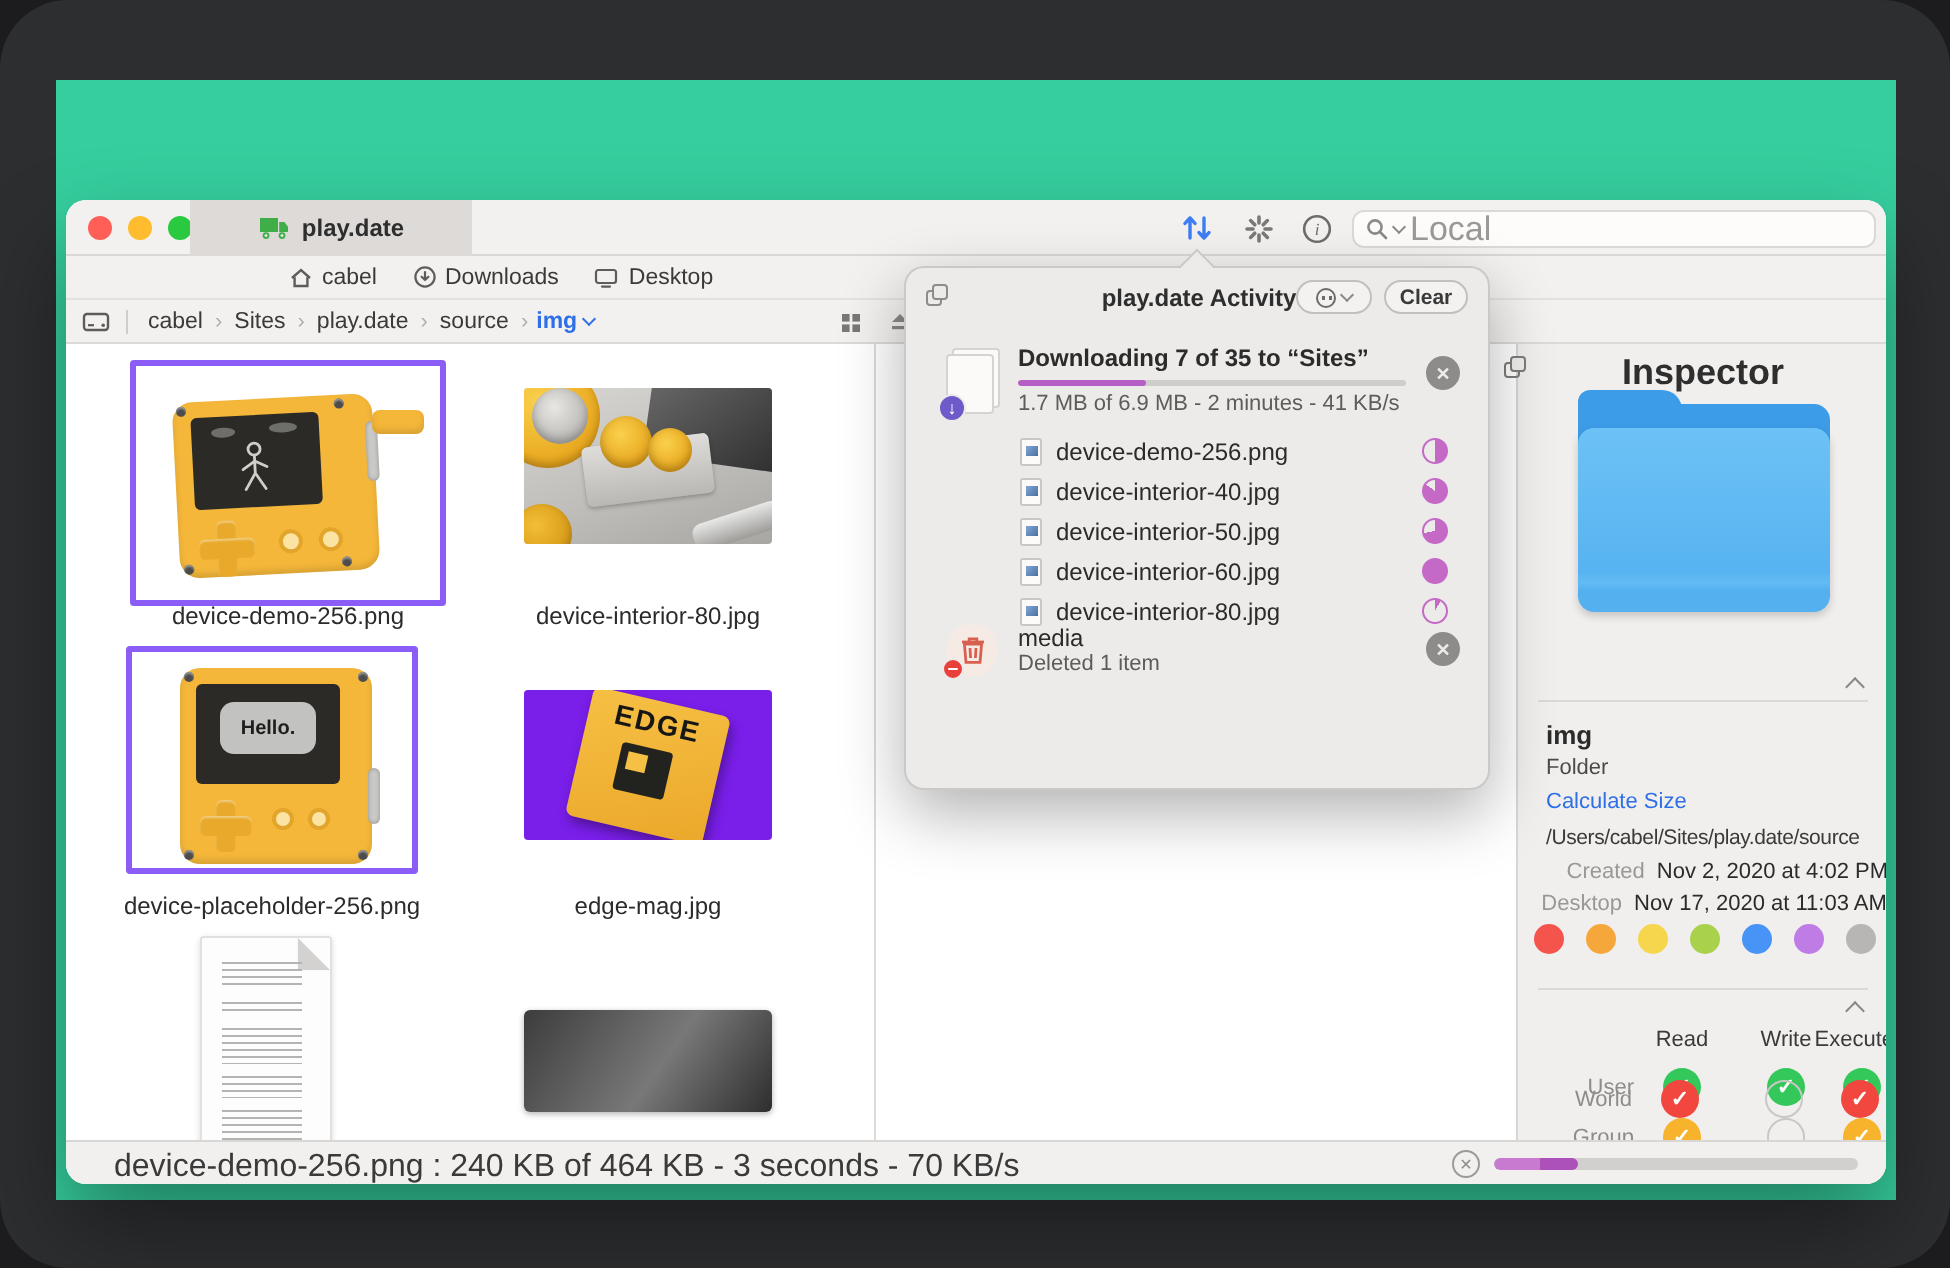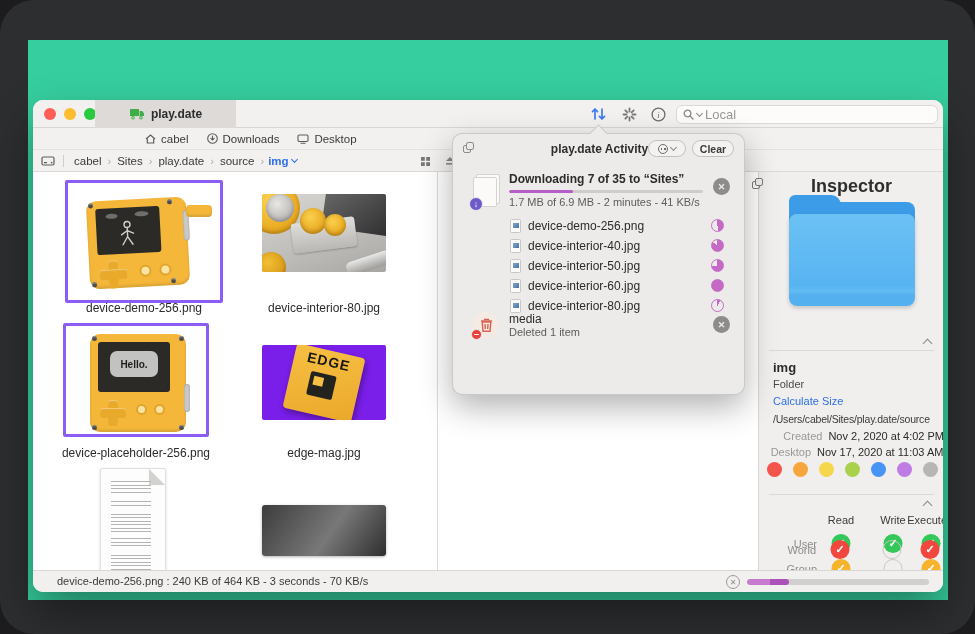--- a/index.html
+++ b/index.html
@@ -18,21 +18,21 @@
   #tl-yellow{left:31px;background:#FEBC2E;}
   #tl-green{left:51px;background:#29C940;}
   #tab-active{left:62px;top:0;width:141px;height:28px;background:#DDDAD8;display:flex;align-items:center;justify-content:center;gap:6px;}
   #tab-active .tab-label{font-size:12px;font-weight:bold;color:#2E2E2E;}
   
   .tbicon{top:4px;width:22px;height:20px;display:flex;align-items:center;justify-content:center;cursor:default;}
   #tb-activity{left:554px;}
   #tb-sync{left:585px;}
   #tb-info{left:614px;}
   #searchfield{left:643px;top:5px;width:262px;height:19px;background:#FDFCFB;border:1px solid #DBD9D7;border-radius:6px;display:flex;align-items:center;padding:0 6px;gap:3px;}
-  #searchfield .ph{font-size:13px;color:#9B9998;}
+  #searchfield .ph{font-size:17px;color:#9B9998;}
   .chev-dn{width:5px;height:5px;border-left:1.2px solid #8a8a8a;border-bottom:1.2px solid #8a8a8a;transform:rotate(-45deg);margin-top:-2px;}
   
   #favbar{left:0;top:28px;width:910px;height:22px;background:#F3F1EF;display:flex;align-items:center;padding-left:112px;gap:18px;border-bottom:1px solid #E4E2E0;}
   .fav{display:flex;align-items:center;gap:5px;font-size:11.5px;color:#3A3A3A;}
   
   #pathbar{left:0;top:50px;width:910px;height:22px;background:#F3F1EF;border-bottom:1px solid #DCDAD8;display:flex;align-items:center;padding-left:8px;font-size:11.5px;color:#3A3A3A;}
   .crumb{padding:0 2px;}
   .crumb-sep{color:#ADADAD;padding:0 4px;font-size:11px;}
   #path-current{color:#2E6FE8;font-weight:bold;display:flex;align-items:center;gap:3px;}
   #path-current .chev-dn{border-color:#2E6FE8;}
@@ -96,21 +96,21 @@
   .dot{position:absolute;top:0;width:15px;height:15px;border-radius:50%;}
   .perm-h{position:absolute;font-size:11px;color:#3A3A3A;transform:translateX(-50%);}
   .perm-l{position:absolute;font-size:11px;color:#8E8C8A;text-align:right;width:44px;}
   .perm-c{position:absolute;width:19px;height:19px;border-radius:50%;transform:translateX(-50%);display:flex;align-items:center;justify-content:center;font-size:11px;font-weight:bold;color:#fff;}
   .perm-green{background:#34C759;}
   .perm-orange{background:#F7B32B;}
   .perm-red{background:#F2473F;}
   .perm-empty{background:transparent;border:1.5px solid #C9C7C5;}
   
   #statusbar{left:0;top:470px;width:910px;height:22px;background:#F2F0EE;border-top:1px solid #D9D7D5;border-radius:0 0 10px 10px;}
-  #status-text{left:24px;top:4px;font-size:11px;color:#3A3A3A;}
+  #status-text{left:24px;top:4px;font-size:16px;color:#3A3A3A;}
   #status-cancel{left:693px;top:4px;width:14px;height:14px;border:1.2px solid #9C9A98;border-radius:50%;color:#8E8C8A;font-size:8px;display:flex;align-items:center;justify-content:center;}
   #status-track{left:714px;top:8px;width:182px;height:6px;background:#D2D0CE;border-radius:3px;overflow:hidden;}
   #status-fill{height:6px;background:linear-gradient(90deg,#C77BD0 0 55%,#AC50BA 55%);border-radius:3px;}
   
   #popover{left:419px;top:33px;width:293px;height:262px;background:#EDEBE9;border:1px solid rgba(0,0,0,.14);border-radius:10px;box-shadow:0 12px 32px rgba(0,0,0,.3);z-index:5;}
   #pop-arrow{left:139px;top:-7px;width:13px;height:13px;background:#EDEBE9;border-left:1px solid rgba(0,0,0,.14);border-top:1px solid rgba(0,0,0,.14);transform:rotate(45deg);}
   #pop-title{left:0;top:8px;width:293px;text-align:center;font-size:12px;font-weight:bold;color:#2E2E2E;}
   .pill{position:absolute;top:6px;height:17px;border:1px solid #C2C0BE;border-radius:9px;display:flex;align-items:center;justify-content:center;gap:3px;background:rgba(255,255,255,.35);font-size:11px;color:#3A3A3A;}
   #pop-menu{right:58px;width:38px;}
   #pop-clear{right:10px;width:42px;font-weight:bold;font-size:10.5px;}

